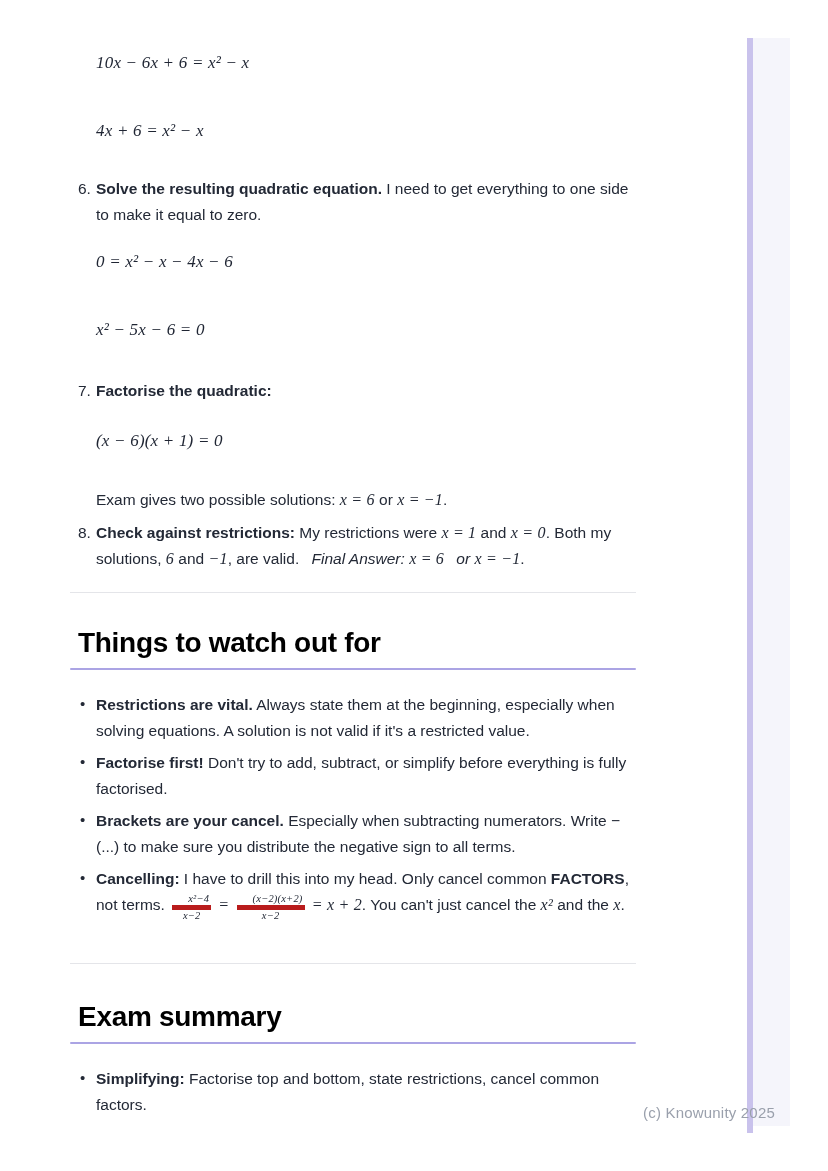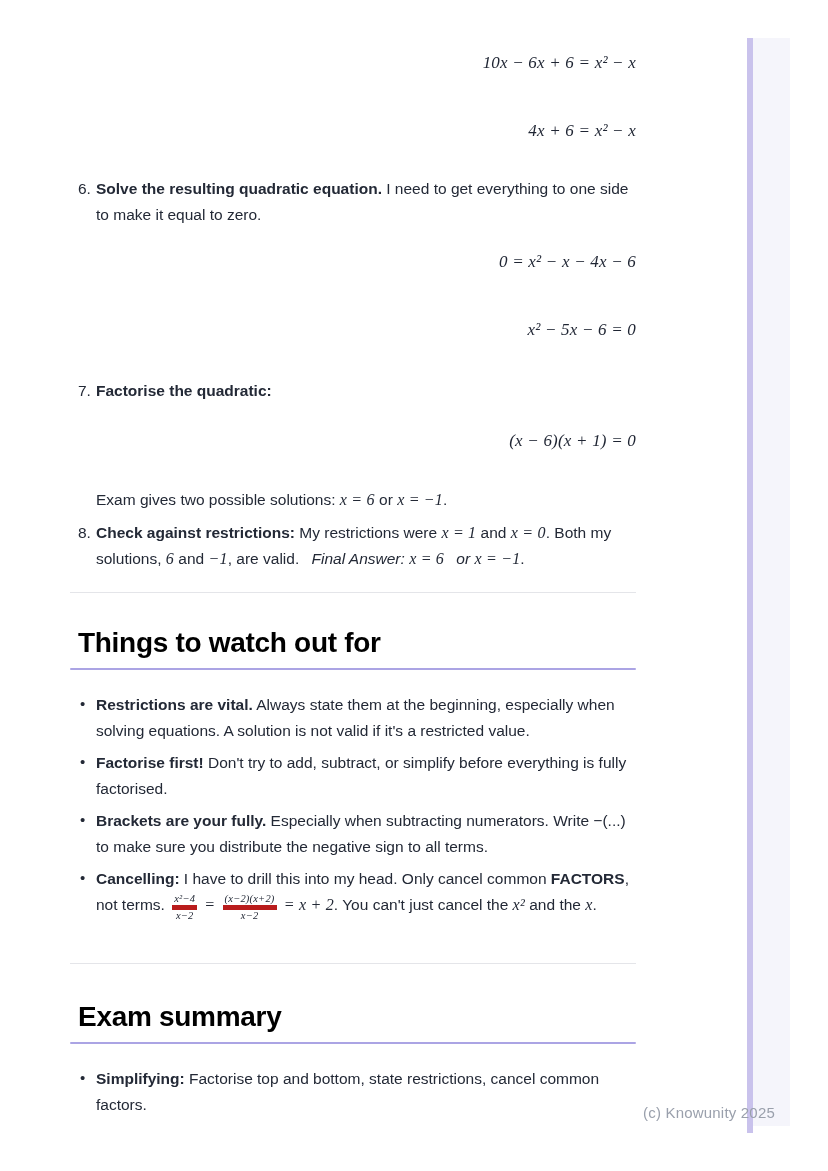--- a/index.html
+++ b/index.html
@@ -2,21 +2,21 @@
 <html><head>
 <meta charset="utf-8">
 <style>
   html,body{margin:0;padding:0;background:#ffffff;}
   .page{
     position:relative;width:828px;height:1171px;background:#ffffff;overflow:hidden;
     font-family:"Liberation Sans",sans-serif;color:#232936;
   }
   
   .eq{
-    position:absolute;left:96px;width:540px;text-align:right;
+    position:absolute;left:96px;width:540px;text-align:left;
     font-family:"Liberation Serif",serif;font-style:italic;
     font-size:17px;line-height:26px;color:#1f2533;letter-spacing:.2px;
   }
   
   .step{position:absolute;left:78px;width:562px;padding-left:18px;box-sizing:border-box;
         font-size:15.5px;line-height:26px;}
   .step .num{position:absolute;left:0;top:0;}
   
   .para{position:absolute;left:96px;width:544px;font-size:15.5px;line-height:26px;}
   
@@ -32,21 +32,21 @@
     font-size:28px;font-weight:700;letter-spacing:-.3px;color:#000000;line-height:32px;
   }
   .hrule{position:absolute;left:70px;width:566px;height:1px;background:#e4e5e9;}
   .prule{position:absolute;left:70px;width:566px;height:2px;background:#aba4e4;border-radius:1px;}
   
   .frac{
     display:inline-block;vertical-align:-9px;text-align:center;
     font-family:"Liberation Serif",serif;font-style:italic;font-size:10.5px;line-height:12px;
     margin:0 3px;letter-spacing:.2px;
   }
-  .frac .fnum{display:block;padding:0 2px;}
+  .frac .fnum{display:block;padding:0 2px;margin-left:14px;}
   .frac .fden{display:block;border-top:5px solid #b91c1c;padding:0 2px;}
   
   .side-tint{position:absolute;left:753px;top:38px;width:37px;height:1088px;background:#f5f5fb;}
   .side-bar{position:absolute;left:747px;top:38px;width:6px;height:1095px;background:#c9c2ec;}
   .watermark{
     position:absolute;top:1104px;left:0;width:775px;text-align:right;
     font-size:15px;color:#9aa0ac;letter-spacing:.2px;z-index:5;
   }
 </style>
 </head>
@@ -90,21 +90,21 @@
     <span class="b">Restrictions are vital.</span><span> Always state them at the beginning, especially when solving equations. A solution is not valid if it's a restricted value.</span>
   </div>
 
   <div class="bullet" style="top:750px">
     <span class="dot">•</span>
     <span class="b">Factorise first!</span><span> Don't try to add, subtract, or simplify before everything is fully factorised.</span>
   </div>
 
   <div class="bullet" style="top:808px">
     <span class="dot">•</span>
-    <span class="b">Brackets are your fully.</span><span> Especially when subtracting numerators. Write −(...) to make sure you distribute the negative sign to all terms.</span>
+    <span class="b">Brackets are your cancel.</span><span> Especially when subtracting numerators. Write −(...) to make sure you distribute the negative sign to all terms.</span>
   </div>
 
   <div class="bullet" style="top:866px">
     <span class="dot">•</span>
     <span class="b">Cancelling:</span><span> I have to drill this into my head. Only cancel common </span><span class="b">FACTORS</span><span>, not terms. </span><span class="frac"><span class="fnum">x²−4</span><span class="fden">x−2</span></span><span class="m"> = </span><span class="frac"><span class="fnum">(x−2)(x+2)</span><span class="fden">x−2</span></span><span class="m"> = x + 2</span><span>. You can't just cancel the </span><span class="m">x²</span><span> and the </span><span class="m">x</span><span>.</span>
   </div>
 
   <div class="hrule" style="top:963px"></div>
   <div class="h2" style="top:1001px">Exam summary</div>
   <div class="prule" style="top:1042px"></div>

